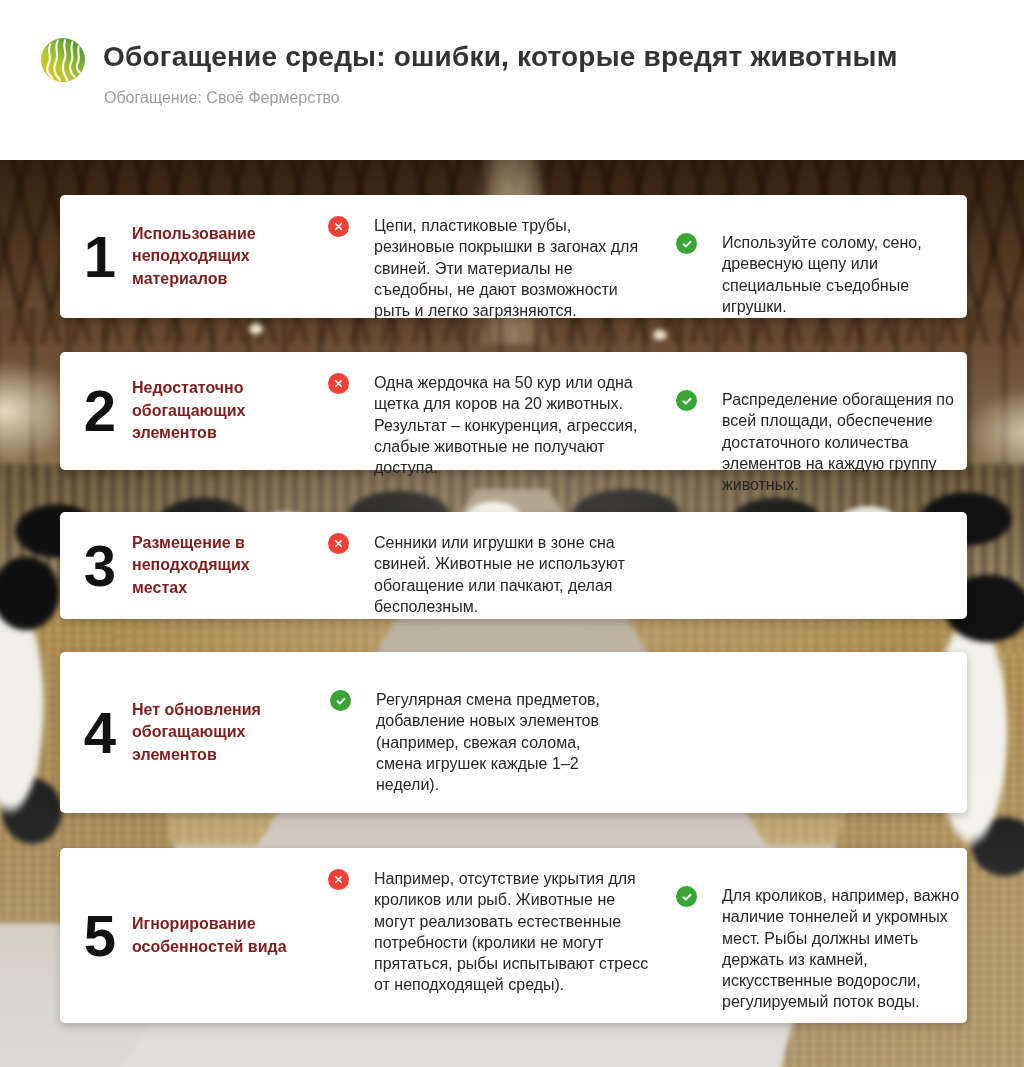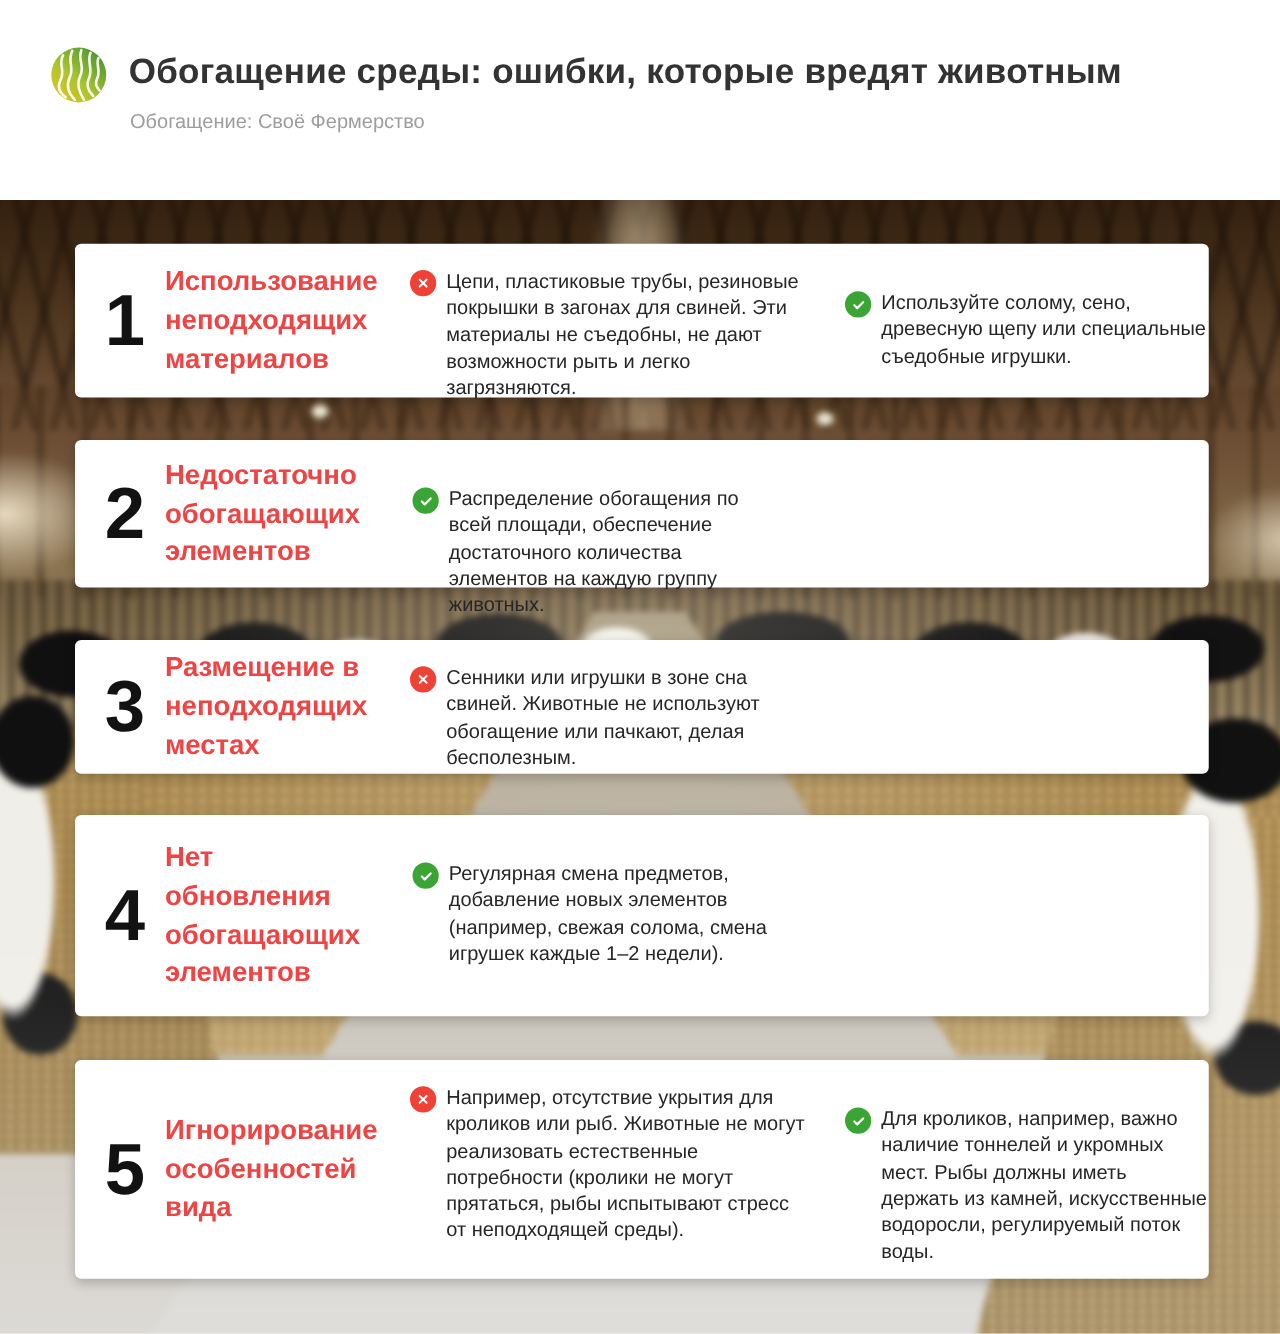--- a/index.html
+++ b/index.html
@@ -91,22 +91,22 @@
     background:
       radial-gradient(620px 320px at 50% 42%, rgba(255,248,235,.22), rgba(255,255,255,0) 70%),
       linear-gradient(180deg, rgba(255,255,255,0) 60%, rgba(255,255,255,.14) 82%, rgba(255,255,255,.2) 100%);}
 
   
   .card{position:absolute;left:60px;width:907px;background:#fff;border-radius:5px;
         box-shadow:0 3px 9px rgba(0,0,0,.22);z-index:2;display:flex;align-items:stretch;}
   .num-wrap{width:48px;padding-left:16px;display:flex;align-items:center;justify-content:center;}
   .num{font-size:58px;font-weight:700;color:#121212;line-height:1;}
   .ttl-wrap{width:172px;margin-left:8px;display:flex;align-items:center;}
-  .ttl{font-size:22px;font-weight:700;color:#ef4444;line-height:1.4;}
-  .col{display:flex;gap:8px;padding-top:20px;align-items:flex-start;}
+  .ttl{font-size:16px;font-weight:700;color:#7f1d1d;line-height:1.4;}
+  .col{display:flex;gap:25px;padding-top:20px;align-items:flex-start;}
   .colx{margin-left:24px;width:322px;}
   .colok{margin-left:26px;width:290px;margin-top:17px;}
   .ic{flex:0 0 auto;width:21px;height:21px;border-radius:50%;display:flex;
       align-items:center;justify-content:center;margin-top:1px;}
   .icx{background:#ef4136;}
   .icok{background:#3aa535;}
   .txt{margin:0;font-size:16px;color:#262626;line-height:1.33;}
 
   .c1{top:195px;height:123px;}
   .c2{top:352px;height:118px;}
@@ -185,20 +185,28 @@
     </div>
   </div>
 
   <div class="card c2">
     <div class="num-wrap">
         <div class="num">2</div>
       </div>
     <div class="ttl-wrap">
         <div class="ttl">Недостаточно обогащающих элементов</div>
       </div>
+    <div class="col colx">
+      <span class="ic icx">
+          <svg viewBox="0 0 24 24" width="11" height="11">
+            <path d="M6 6l12 12M18 6L6 18" stroke="#fff" stroke-width="3.6" stroke-linecap="round" fill="none"></path>
+          </svg>
+        </span>
+      <p class="txt">Одна жердочка на 50 кур или одна щетка для коров на 20 животных. Результат – конкуренция, агрессия, слабые животные не получают доступа.</p>
+    </div>
     <div class="col colok">
       <span class="ic icok">
           <svg viewBox="0 0 24 24" width="12" height="12">
             <path d="M5 12.5l4.5 4.5L19 7.5" stroke="#fff" stroke-width="3.6" fill="none" stroke-linecap="round" stroke-linejoin="round"></path>
           </svg>
         </span>
       <p class="txt">Распределение обогащения по всей площади, обеспечение достаточного количества элементов на каждую группу животных.</p>
     </div>
   </div>
 

